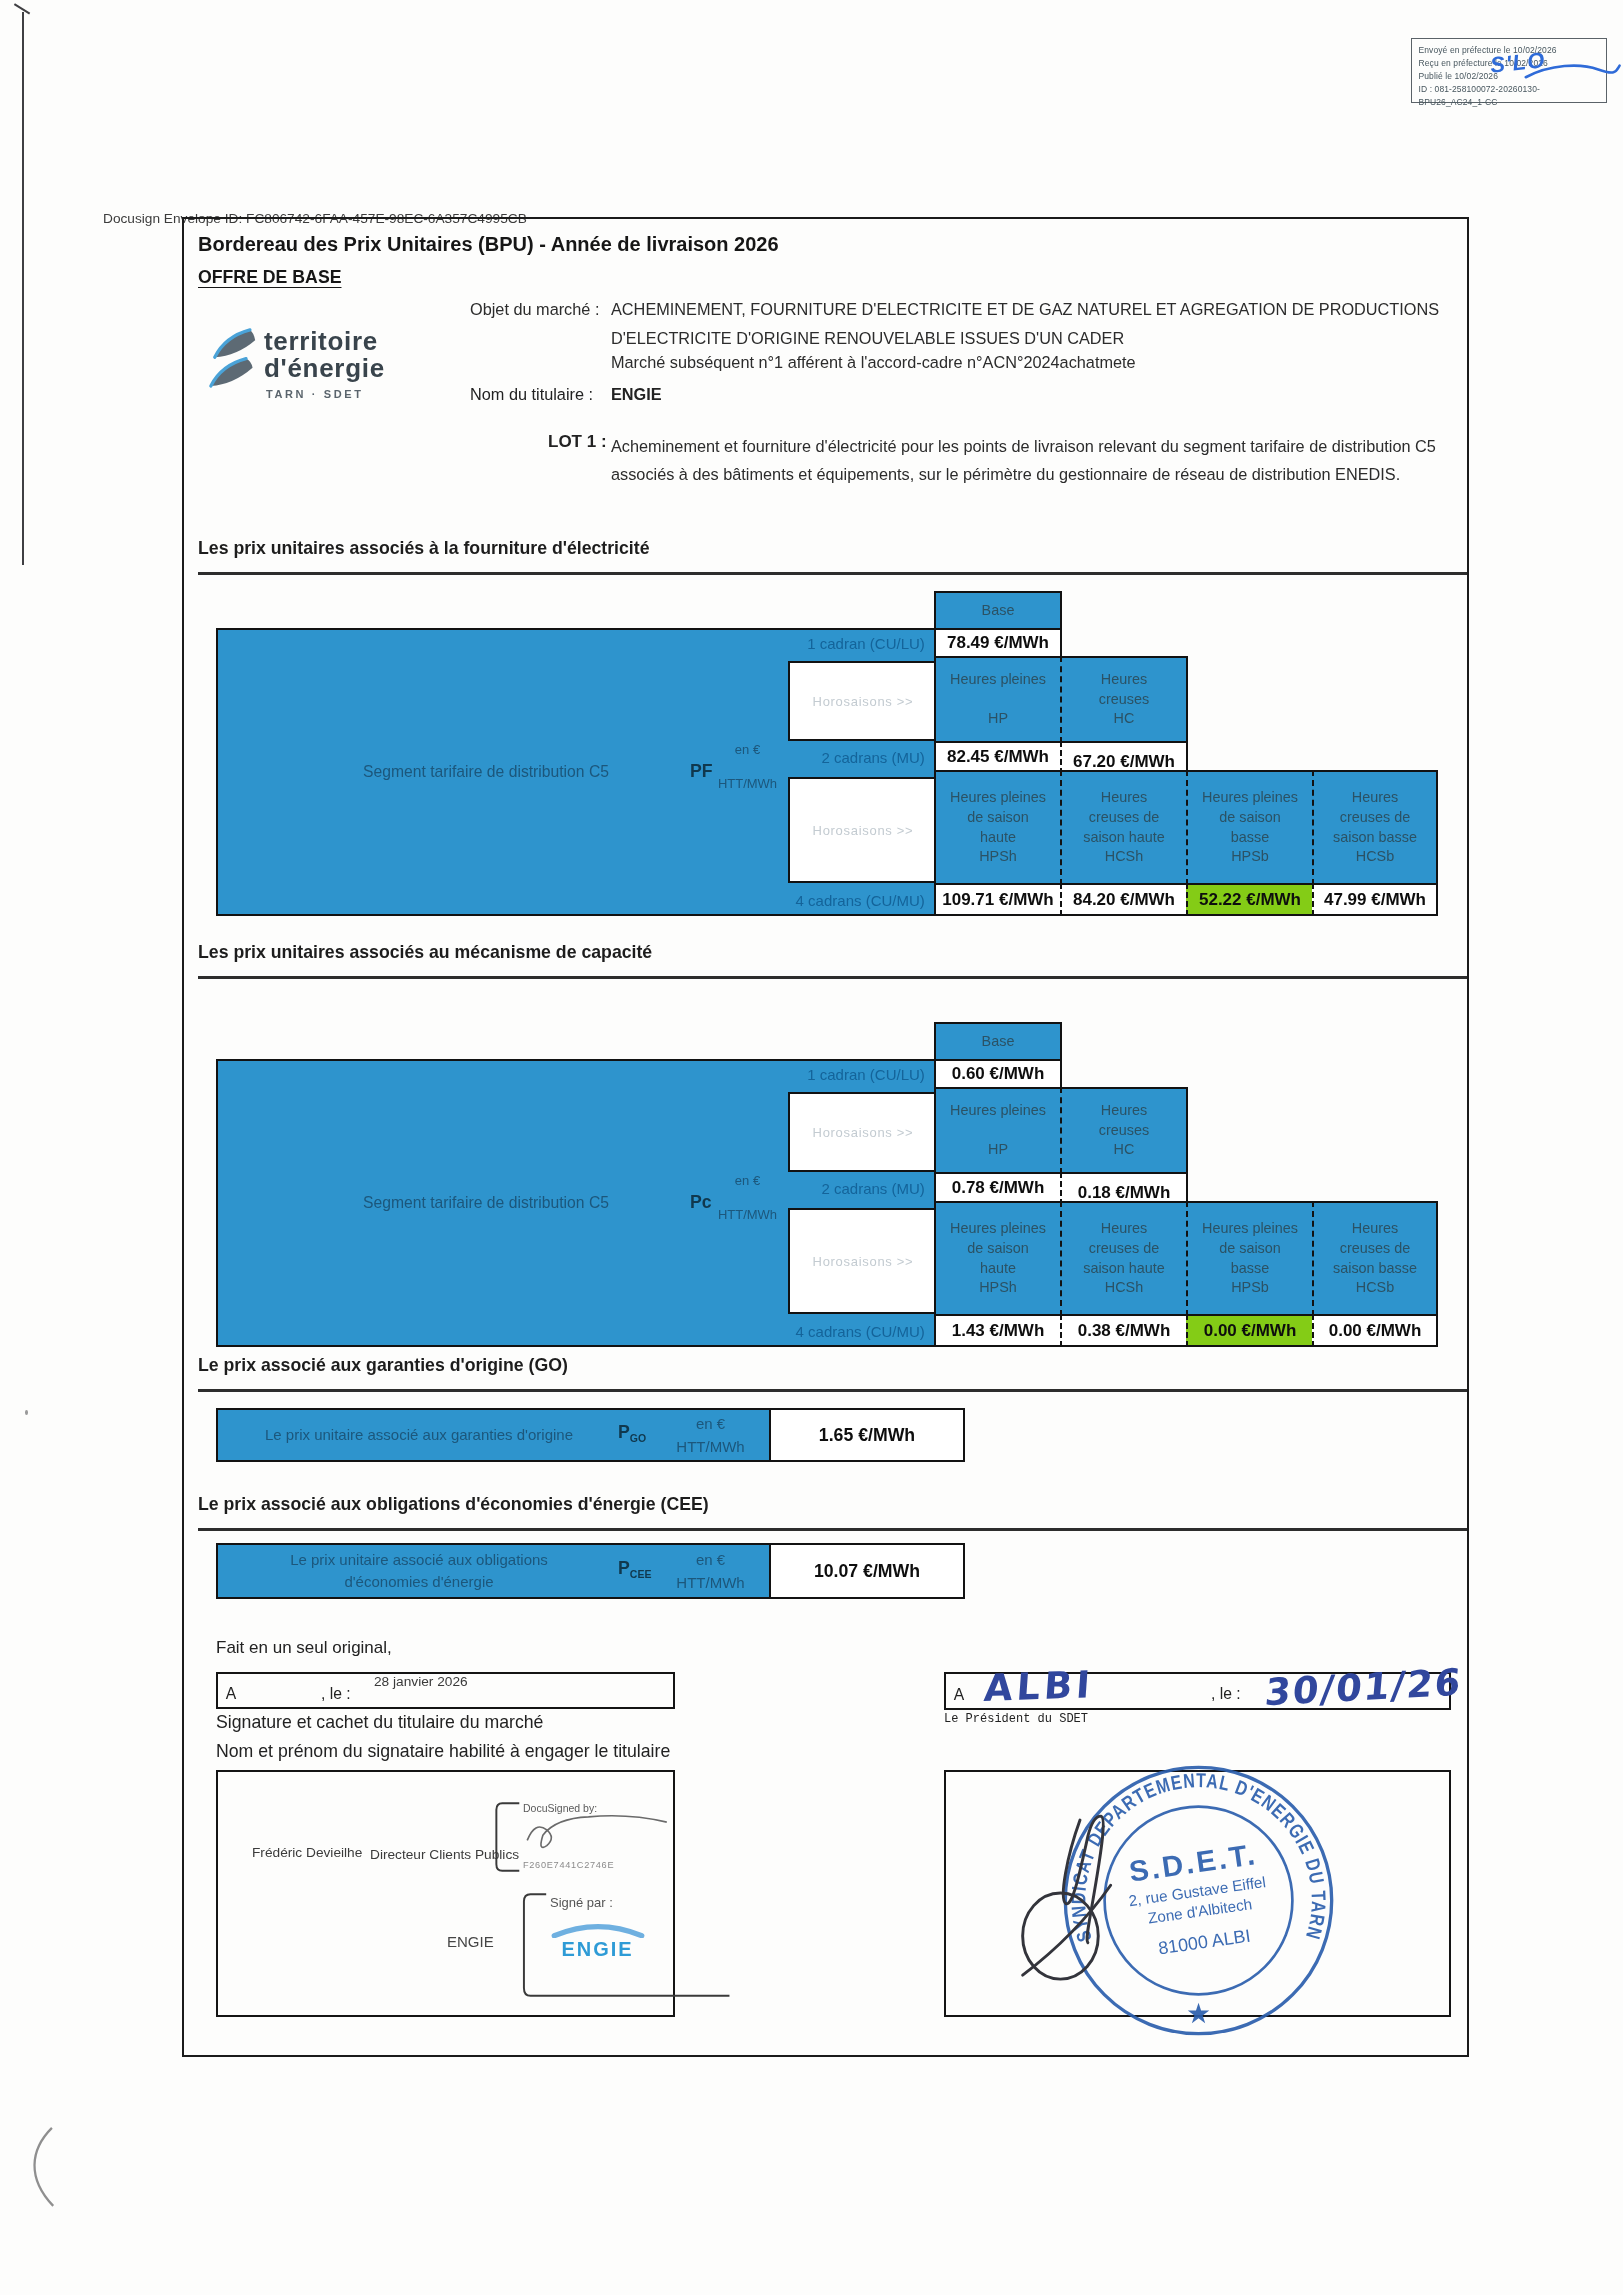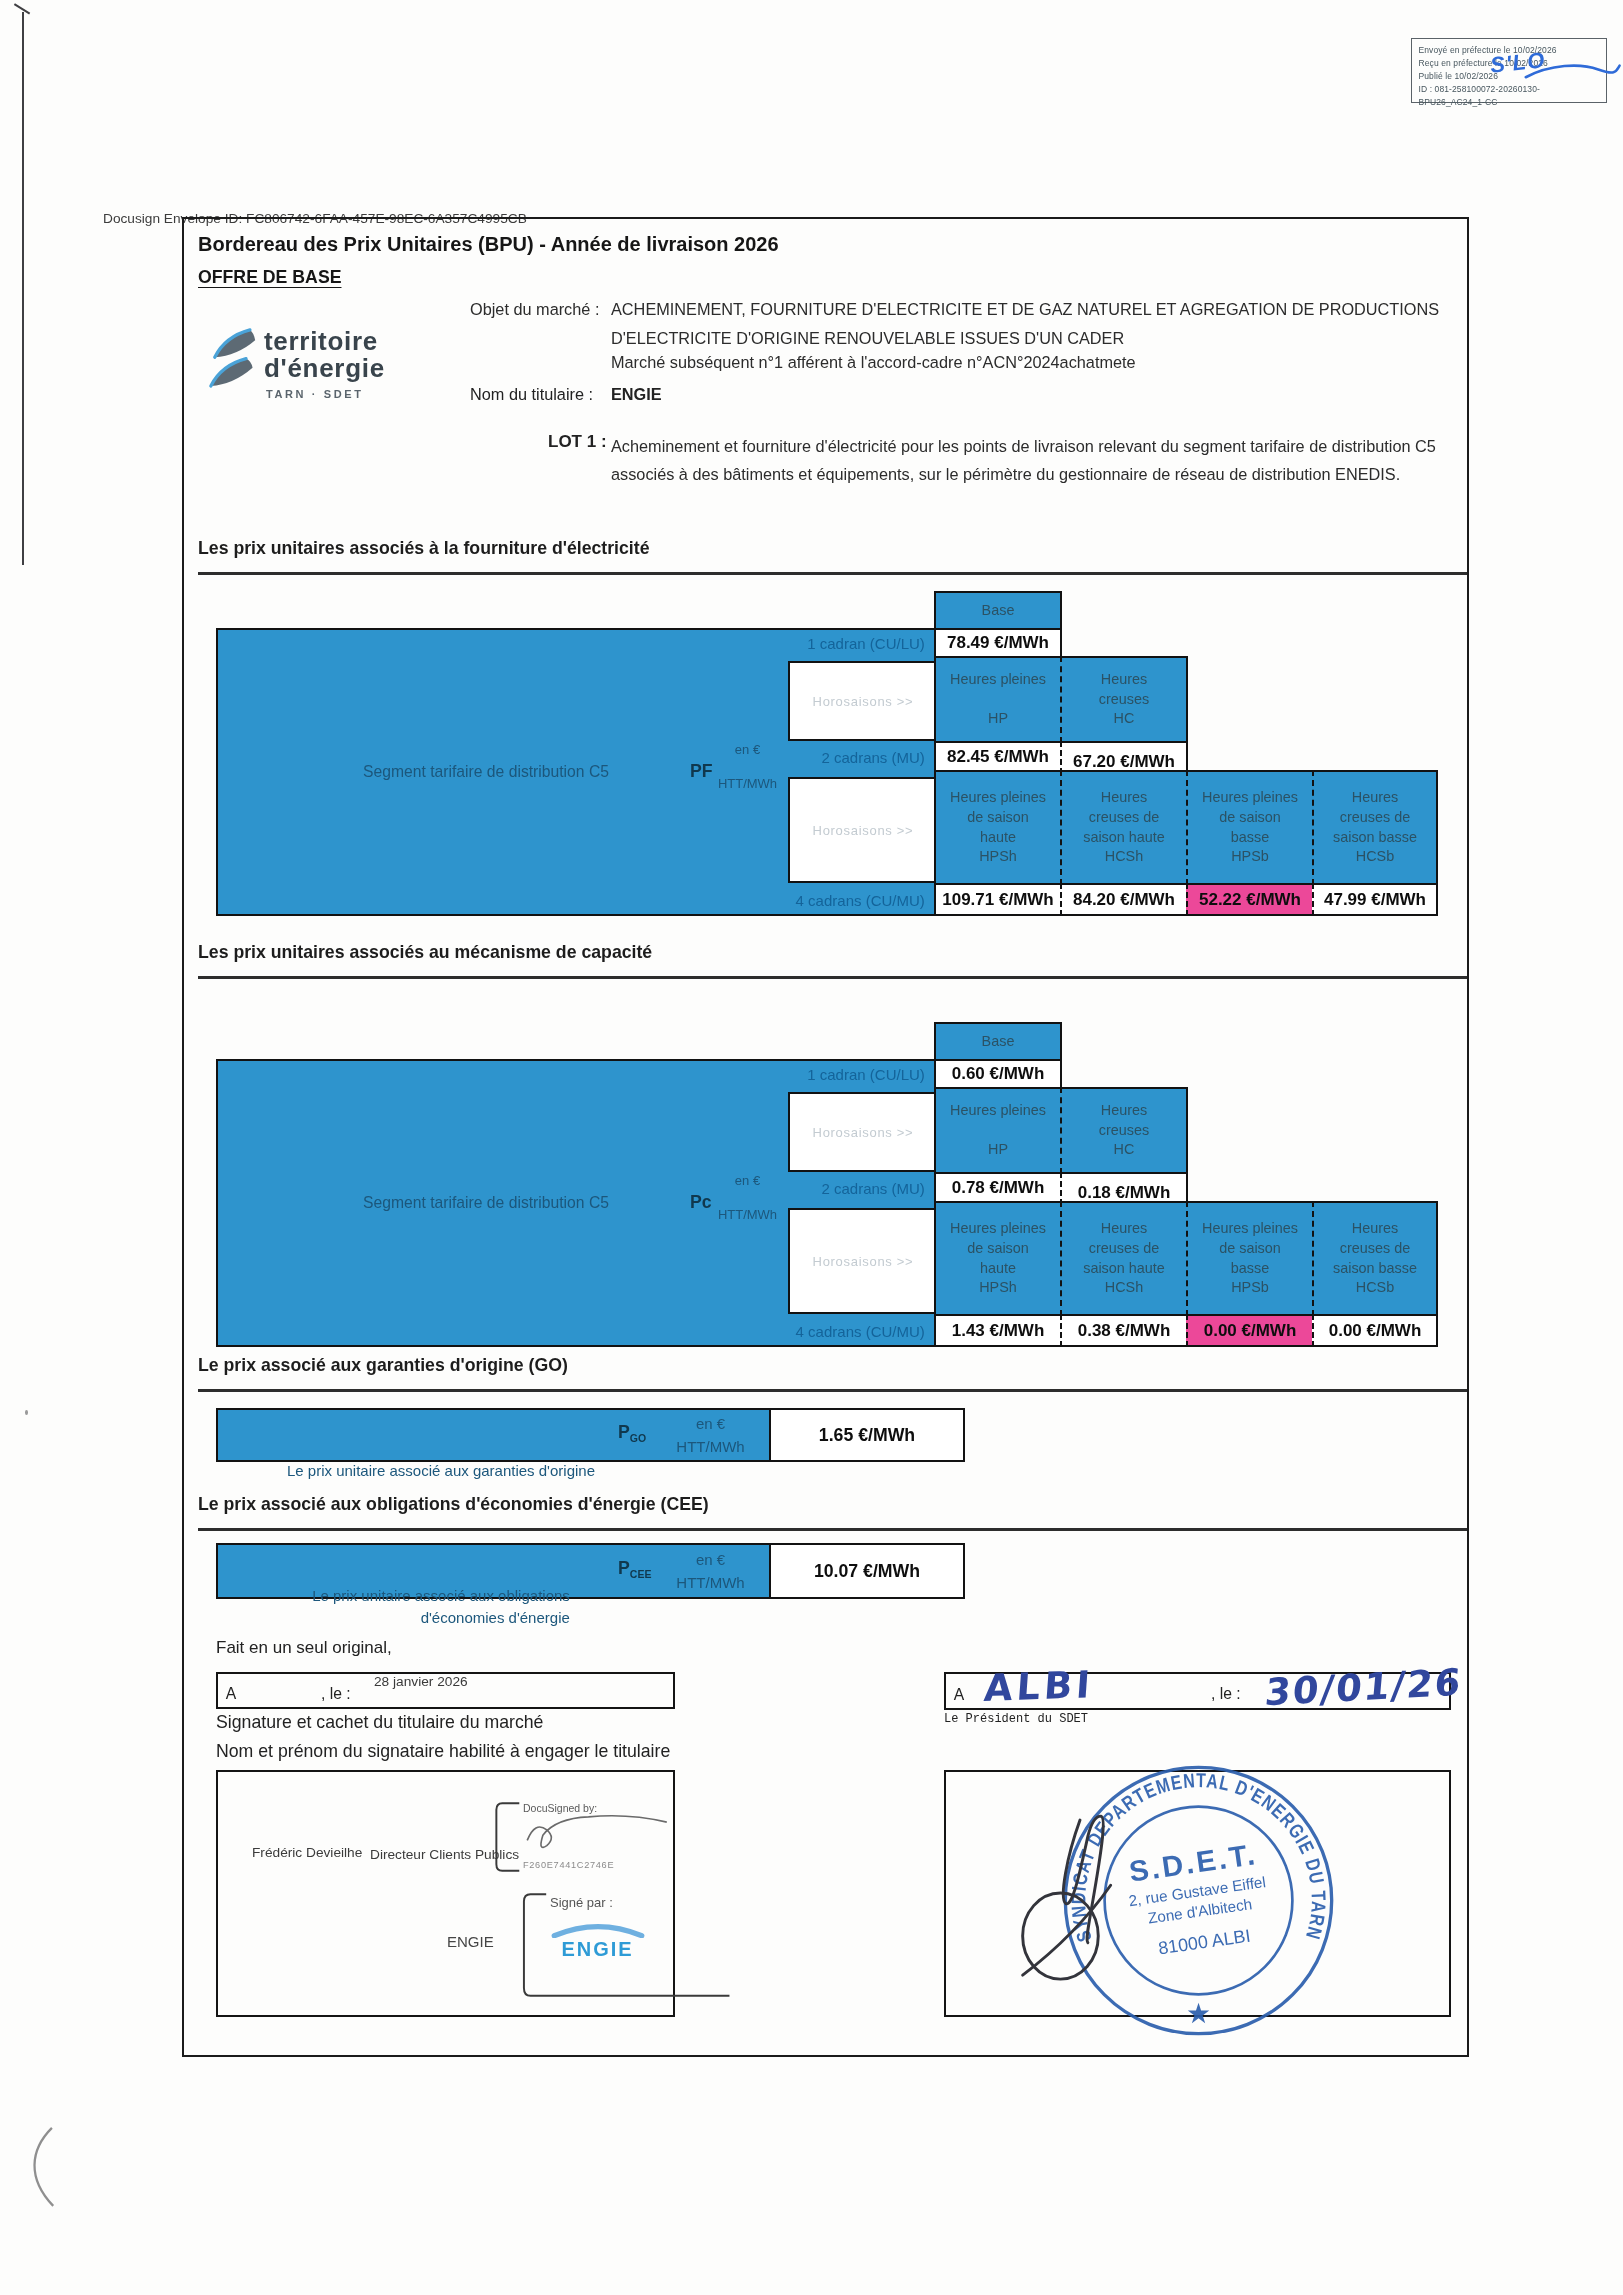--- a/index.html
+++ b/index.html
@@ -71,21 +71,21 @@
   .t-h-hp{left:718px;top:65px;width:128px;height:87px;}
   .t-h-hc{left:844px;top:65px;width:128px;height:87px;border-left-style:dashed;}
   .t-v-hp{left:718px;top:150px;width:128px;height:31px;background:#fff;}
   .t-v-hc{left:844px;top:150px;width:128px;height:42px;background:#fff;border-left-style:dashed;}
   .t-h4-1{left:718px;top:179px;width:128px;height:115px;}
   .t-h4-2{left:844px;top:179px;width:128px;height:115px;border-left-style:dashed;}
   .t-h4-3{left:970px;top:179px;width:128px;height:115px;border-left-style:dashed;}
   .t-h4-4{left:1096px;top:179px;width:126px;height:115px;border-left-style:dashed;}
   .t-v4-1{left:718px;top:292px;width:128px;height:33px;background:#fff;}
   .t-v4-2{left:844px;top:292px;width:128px;height:33px;background:#fff;border-left-style:dashed;}
-  .t-v4-3{left:970px;top:292px;width:128px;height:33px;background:#ec4899;border-left-style:dashed;}
+  .t-v4-3{left:970px;top:292px;width:128px;height:33px;background:#84cc16;border-left-style:dashed;}
   .t-v4-4{left:1096px;top:292px;width:126px;height:33px;background:#fff;border-left-style:dashed;}
   .hcell{display:flex;align-items:center;justify-content:center;text-align:center;
          color:#2b5265;font-size:14.4px;line-height:19.6px;}
   .vcell{display:flex;align-items:center;justify-content:center;
          font-size:17px;font-weight:bold;color:#0e0e0e;white-space:nowrap;}
   .rowlab{position:absolute;right:9.2px;color:#14649a;font-size:15px;white-space:nowrap;}
   .rl1{top:5.2px;} .rl2{top:119px;} .rl3{top:262px;}
   .wmbox{position:absolute;background:#fff;border:2px solid #121212;box-sizing:border-box;
          display:flex;align-items:center;justify-content:center;}
   .wm1{left:570px;top:31px;width:150px;height:80px;}
@@ -97,23 +97,23 @@
   .seg-unit{position:absolute;left:477px;top:103px;width:105px;text-align:center;
             color:#1c577c;font-size:13px;line-height:34px;}
   #gobar{left:216px;top:1408px;width:749px;height:54px;}
   #ceebar{left:216px;top:1543px;width:749px;height:56px;}
   .bar-rel{position:absolute;inset:0;}
   .bar-blue{position:absolute;left:0;top:0;width:555px;height:100%;background:#2e94cd;
             border:2px solid #121212;box-sizing:border-box;}
   .bar-val{position:absolute;left:553px;top:0;width:196px;height:100%;background:#fff;
            border:2px solid #121212;box-sizing:border-box;display:flex;align-items:center;
            justify-content:center;font-size:17.7px;font-weight:bold;color:#0e0e0e;}
-  .bar-label{position:absolute;left:40px;top:0;height:100%;width:366px;display:flex;
-             align-items:center;justify-content:center;text-align:right;color:#1c577c;
-             font-size:15px;line-height:22px;margin-top:36px;}
+  .bar-label{position:absolute;left:18px;top:0;height:100%;width:366px;display:flex;
+             align-items:center;justify-content:center;text-align:center;color:#1c577c;
+             font-size:15px;line-height:22px;}
   .bar-p{position:absolute;left:400px;top:50%;transform:translateY(-58%);
          color:#10384e;font-size:17.7px;font-weight:bold;}
   .bar-p sub{font-size:10.5px;}
   .bar-unit{position:absolute;left:437px;top:0;height:100%;width:111px;display:flex;
             flex-direction:column;align-items:center;justify-content:center;gap:5.2px;
             color:#1c577c;font-size:15px;line-height:17px;}
 
   
   #fait{left:216px;top:1638px;font-size:17px;}
   .datebox{border:2px solid #141414;box-sizing:border-box;}

